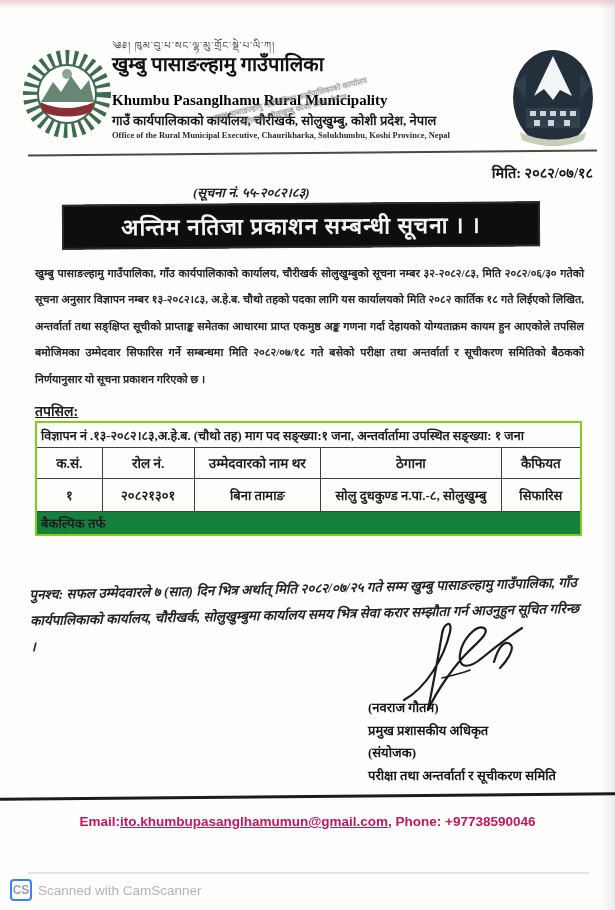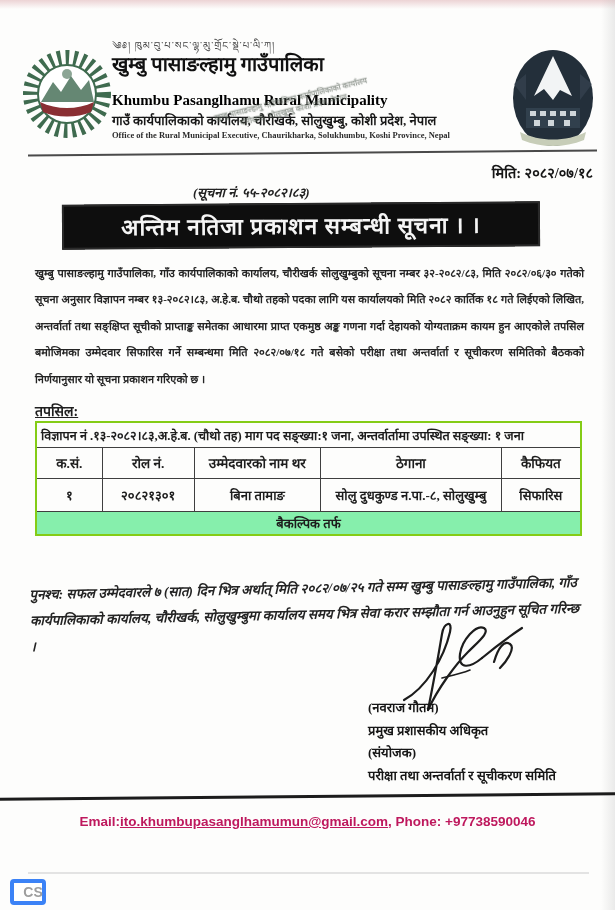--- a/index.html
+++ b/index.html
@@ -50,42 +50,42 @@
     line-height:26.4px;text-align:justify;color:#242424;}
 
   .tapasil{left:35px;top:401px;font-size:14px;font-weight:bold;text-decoration:underline;}
 
   .result-table{left:35px;top:421px;width:547px;border-collapse:collapse;
     border:2px solid #84cc16;font-size:13px;color:#1d1d1d;}
   .result-table td,.result-table th{border:1.3px solid #3f3f3f;padding:0 4px;}
   .row-span{height:24px;font-size:12.6px;font-weight:bold;text-align:left;}
   .row-head th{height:30px;font-size:13.5px;font-weight:bold;text-align:center;}
   .row-data td{height:32px;text-align:center;font-weight:bold;}
-  .row-alt{height:22px;text-align:center;font-weight:bold;background:#86efac;}
+  .row-alt{height:22px;text-align:left;font-weight:bold;background:#15803d;}
   .row-note{height:30px;text-align:center;font-weight:bold;}
 
   .postscript{left:30px;top:576px;width:557px;font-size:13.4px;font-weight:bold;
     font-style:italic;line-height:26px;color:#242424;transform:rotate(-1.3deg);}
 
   .sig-scribble{left:398px;top:618px;width:135px;height:100px;}
 
   .sig-block{left:368px;top:697px;width:238px;text-align:left;
     font-size:13px;font-weight:bold;line-height:22.5px;color:#161616;}
 
   .foot-rule{top:795px;left:0;right:0;border-top:3px solid #1c1c1c;transform:rotate(-0.5deg);}
   .contact-line{top:814px;left:0;width:100%;text-align:center;
     font-family:"Liberation Sans","DejaVu Sans",sans-serif;
     font-size:13.5px;font-weight:bold;color:#be185d;}
   .contact-line .email{text-decoration:underline;}
 
   .camscanner{left:10px;top:879px;display:flex;align-items:center;gap:6px;
     font-family:"Liberation Sans","DejaVu Sans",sans-serif;color:#b3b3b3;font-size:13.5px;}
-  .cs-badge{width:18px;height:18px;border:4px solid #3b82f6;border-radius:4px;
+  .cs-badge{width:18px;height:18px;border:2px solid #3b82f6;border-radius:4px;
     display:flex;align-items:center;justify-content:center;
-    font-size:14px;font-weight:bold;color:#9e9e9e;background:#fff;padding-left:10px;}
+    font-size:12px;font-weight:bold;color:#9e9e9e;background:#fff;}
 </style>
 </head>
 <body>
 
 <div class="page">
 
   <div class="abs scan-top-tint"></div>
   <div class="abs scan-right-tint"></div>
 
   <div class="abs logo-left">
@@ -195,15 +195,16 @@
   <div class="abs foot-rule"></div>
 
   <div class="abs contact-line">
     <span>Email:</span><span class="email">ito.khumbupasanglhamumun@gmail.com</span><span>, Phone: +97738590046</span>
   </div>
 
   <div class="abs scan-bottom-dash"></div>
 
   <div class="abs camscanner">
     <div class="cs-badge">CS</div>
+    <span>Scanned with CamScanner</span>
   </div>
 
 </div>
 
 </body></html>

